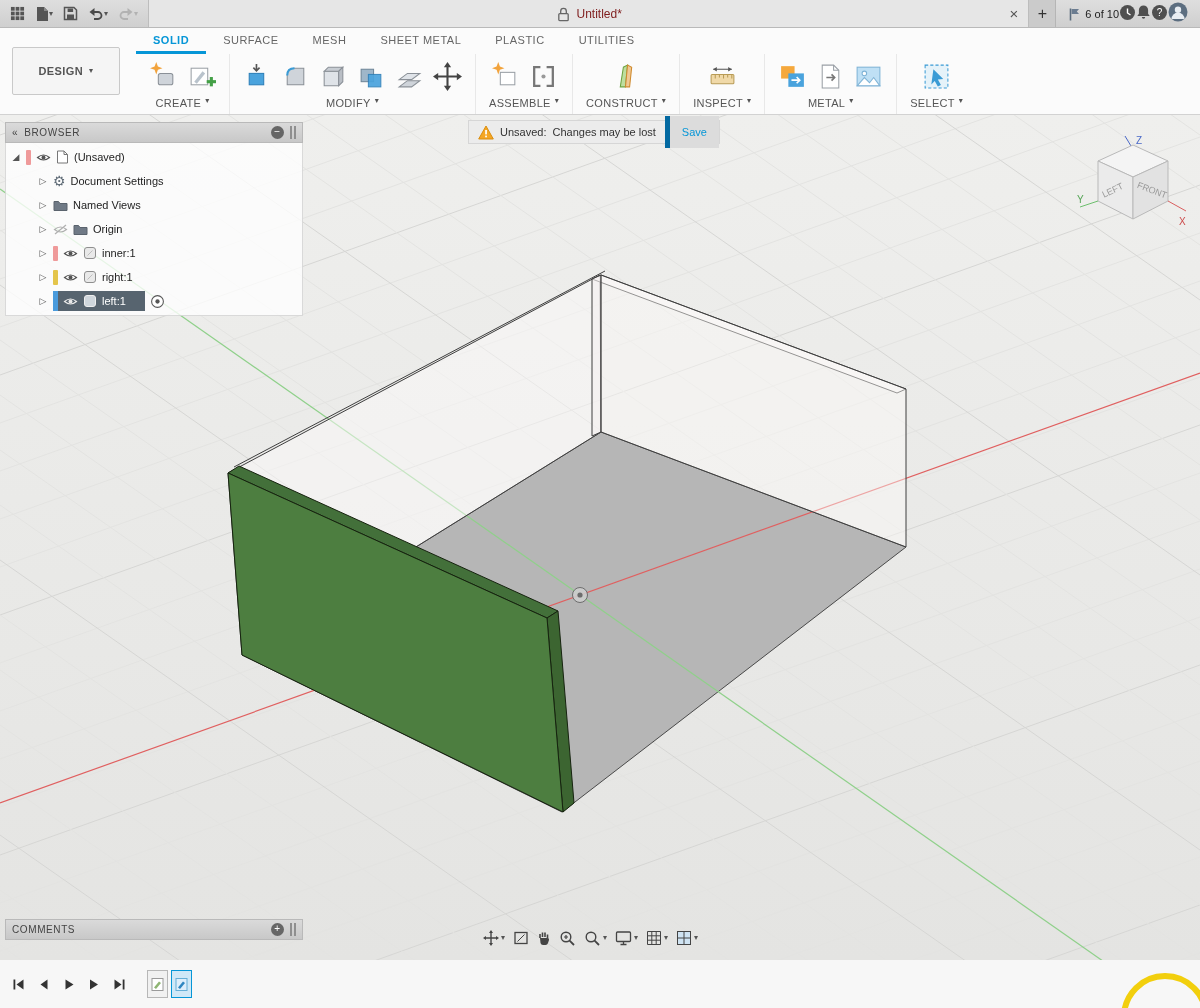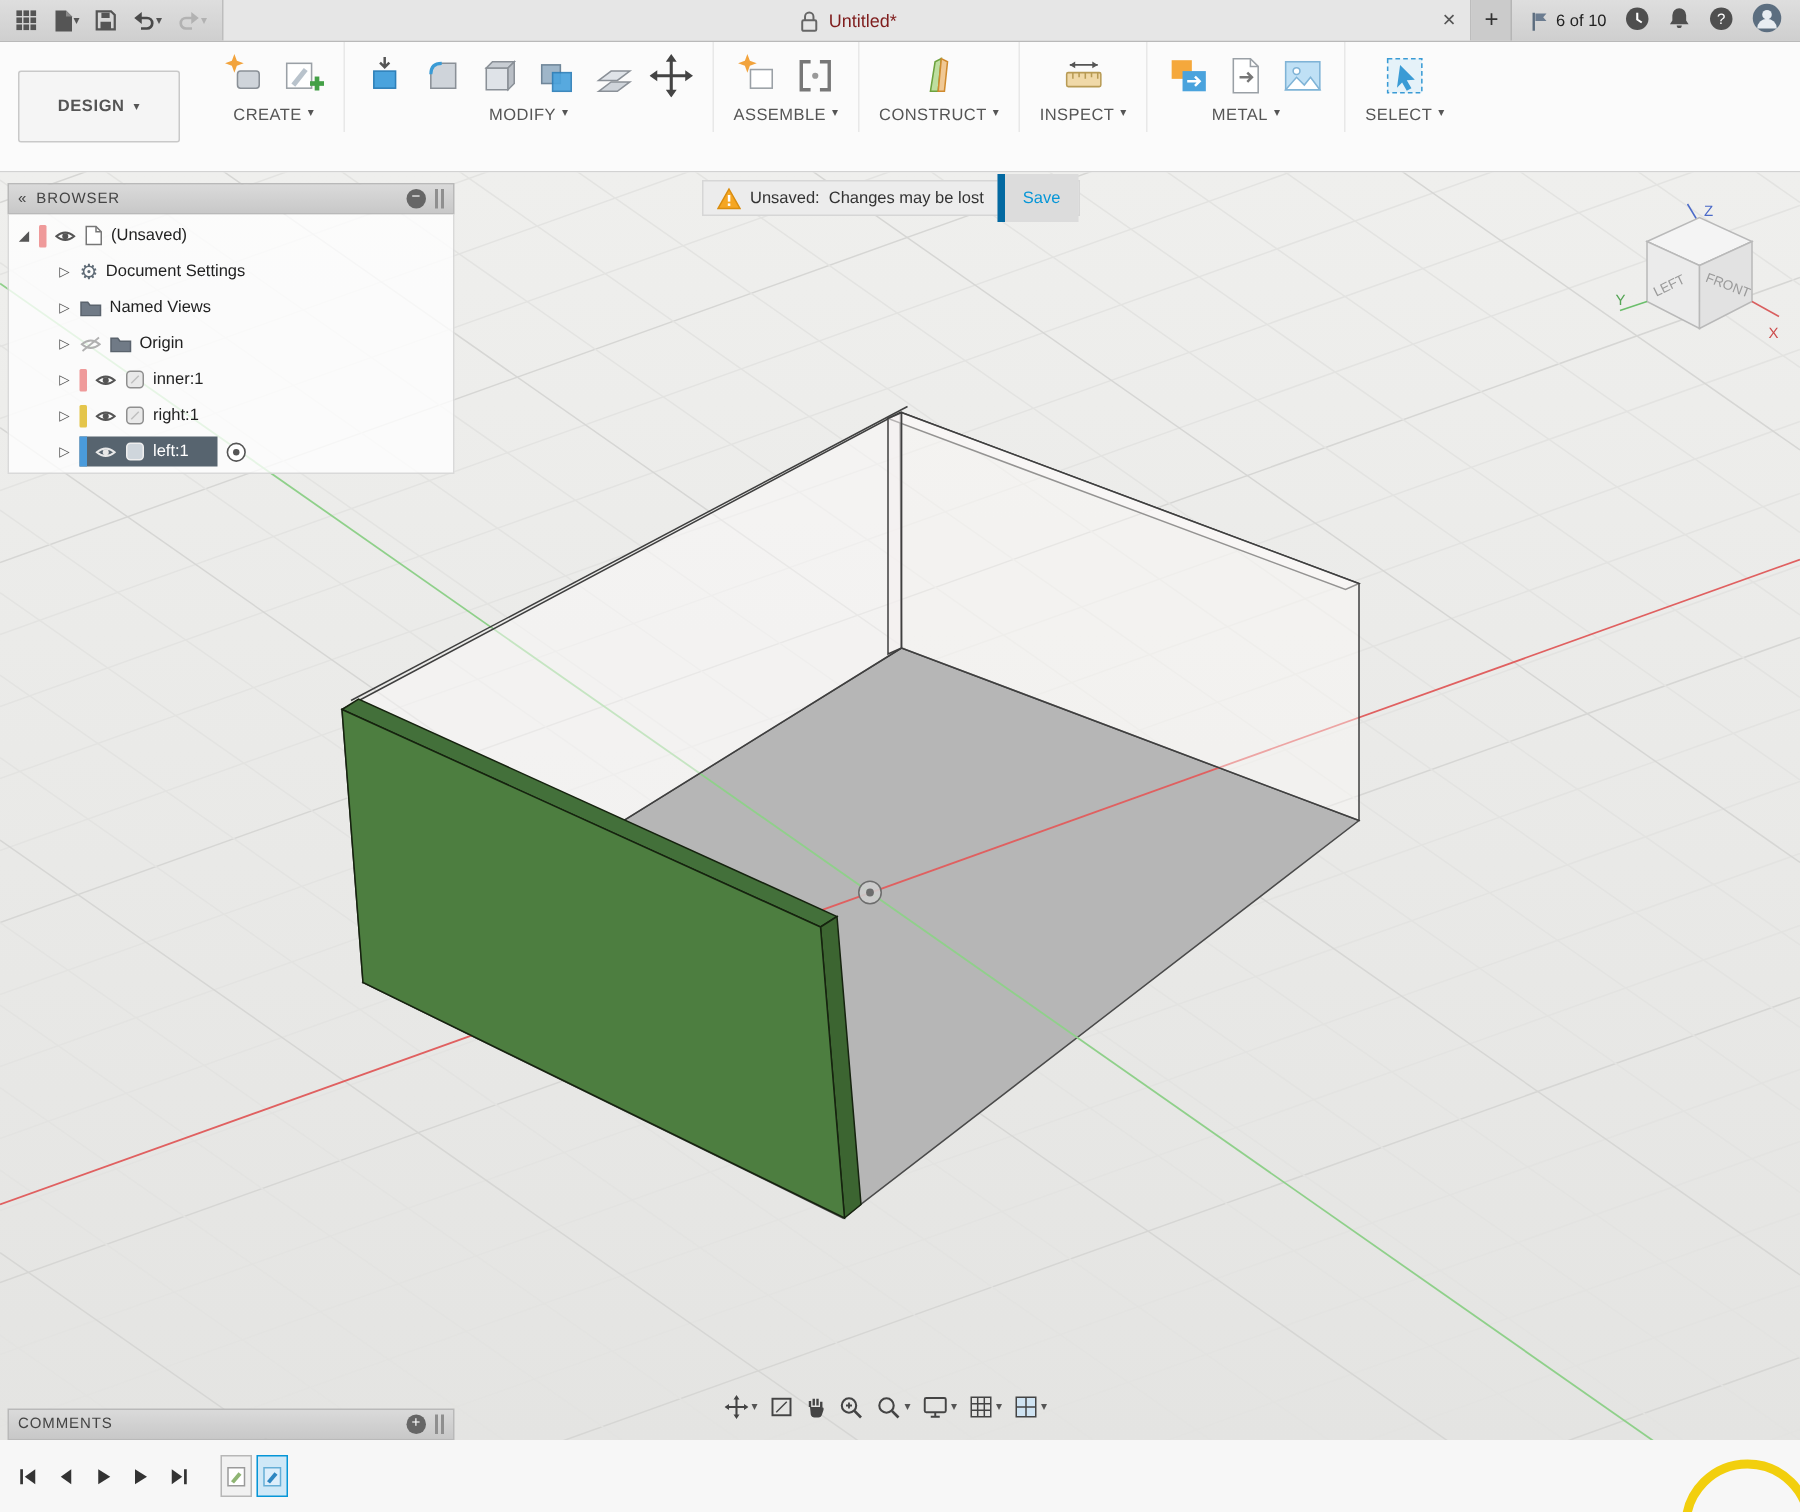--- a/index.html
+++ b/index.html
@@ -8,21 +8,21 @@
 
 .titlebar{height:28px;background:linear-gradient(#dedede,#cfcfcf);border-bottom:1px solid #b9b9b9;display:flex;align-items:center}
 .tb-left{display:flex;align-items:center;padding:0 6px;gap:2px}
 .tbic{height:22px;display:flex;align-items:center;justify-content:center;padding:0 4px}
 .caret{font-size:8px;color:#555;line-height:1}
 .caret.dim{color:#b2b2b2}
 .doc-tab{flex:1;height:100%;background:#e6e6e6;border-left:1px solid #bdbdbd;border-right:1px solid #bdbdbd;display:flex;align-items:center;justify-content:center;gap:6px;position:relative}
 .doc-title{font-size:12px;color:#7f1d1d}
 .tab-close{position:absolute;right:10px;font-size:15px;color:#555}
 .new-tab{width:27px;height:100%;background:#cbcbcb;border-right:1px solid #b5b5b5;display:flex;align-items:center;justify-content:center;font-size:16px;color:#333}
-.tb-right{display:flex;align-items:center;gap:12px;padding:0 12px}
+.tb-right{display:flex;align-items:center;gap:0;padding:0 12px}
 .version{display:flex;align-items:center;gap:4px;font-size:11px;color:#222}
 
 .ribbon{height:87px;background:#fbfbfb;border-bottom:1px solid #d2d2d2;position:relative}
 .design-btn{position:absolute;left:12px;top:19px;width:108px;height:48px;background:#f5f5f5;border:1px solid #c9c9c9;border-radius:2px;display:flex;align-items:center;justify-content:center;gap:6px;font-size:11px;font-weight:bold;color:#555;letter-spacing:.4px}
 .tabs-row{margin-left:136px;height:26px;display:flex;align-items:flex-end}
 .rtab{padding:0 17px;height:25px;line-height:23px;font-size:11px;letter-spacing:.5px;color:#666}
 .rtab.active{color:#0696d7;font-weight:bold;border-bottom:3px solid #0696d7}
 .tools-row{margin-left:136px;height:60px;display:flex}
 .tgroup{display:flex;flex-direction:column;justify-content:space-between;align-items:center;padding:3px 13px 5px}
 .tgroup+.tgroup{border-left:1px solid #e8e8e8}
@@ -42,21 +42,21 @@
 .phead .sp{flex:1}
 .circ{width:13px;height:13px;border-radius:50%;background:#666;color:#fff;font-size:10px;line-height:12px;text-align:center}
 .grip{width:6px;height:13px;border-left:2px solid #8f8f8f;border-right:2px solid #8f8f8f}
 .b-rows{background:rgba(255,255,255,.78);border:1px solid rgba(190,190,190,.55);border-top:none;padding:2px 0}
 .b-row{height:24px;display:flex;align-items:center;gap:5px;padding-left:5px;font-size:11px;color:#222}
 .b-row.child{padding-left:32px}
 .twisty{color:#555;font-size:9px;width:10px;text-align:center}
 .cbar{width:5px;height:15px;border-radius:1px}
 .selgrp{display:flex;align-items:center;gap:5px;background:#57646f;height:20px;padding:0 19px 0 0;color:#fff}
 .selgrp .cbar{height:20px;border-radius:0}
-.comments{position:absolute;left:5px;bottom:0;width:298px}
+.comments{position:absolute;left:5px;bottom:20px;width:298px}
 
 .navbar{position:absolute;left:483px;bottom:11px;height:22px;display:flex;align-items:center;gap:8px}
 .nv{display:flex;align-items:center;gap:2px}
 
 .vcube{position:absolute;right:8px;top:18px}
 
 .timeline{height:48px;background:#f7f7f7;display:flex;align-items:center;padding-left:12px;gap:11px}
 .pb{display:flex;align-items:center;gap:11px}
 .tlitems{display:flex;align-items:center;gap:3px;margin-left:10px}
 .tlitem{width:21px;height:28px;border:1px solid #b7b7b7;background:#f1f1f1;display:flex;align-items:center;justify-content:center}
@@ -147,20 +147,28 @@
           <path d="M3.5 17 a6.5 6.5 0 0 1 13 0 Z" fill="#e8edf2"></path>
         </svg></span>
   </div>
 </div>
 
 <div class="ribbon">
   <div class="design-btn">
       <span>DESIGN</span>
       <span class="caret">▾</span>
     </div>
+  <div class="tabs-row">
+    <span class="rtab active">SOLID</span>
+    <span class="rtab">SURFACE</span>
+    <span class="rtab">MESH</span>
+    <span class="rtab">SHEET METAL</span>
+    <span class="rtab">PLASTIC</span>
+    <span class="rtab">UTILITIES</span>
+  </div>
   <div class="tools-row">
     <div class="tgroup">
       <div class="gicons">
         <svg width="29" height="29" viewBox="0 0 28 28">
             <path d="M7 0 l1.6 4.4 L13 6 l-4.4 1.6 L7 12 5.4 7.6 1 6 l4.4 -1.6 Z" fill="#f2a33c"></path>
             <rect x="9" y="11" width="14" height="11" rx="2" fill="#cfd4da" stroke="#8a9097"></rect>
           </svg>
         <svg width="29" height="29" viewBox="0 0 28 28">
             <rect x="4" y="6" width="16" height="16" fill="#fff" stroke="#9aa0a6"></rect>
             <path d="M7 19 L15 9 l2.5 2 L9.5 21 Z" fill="#b9c3cc"></path>

